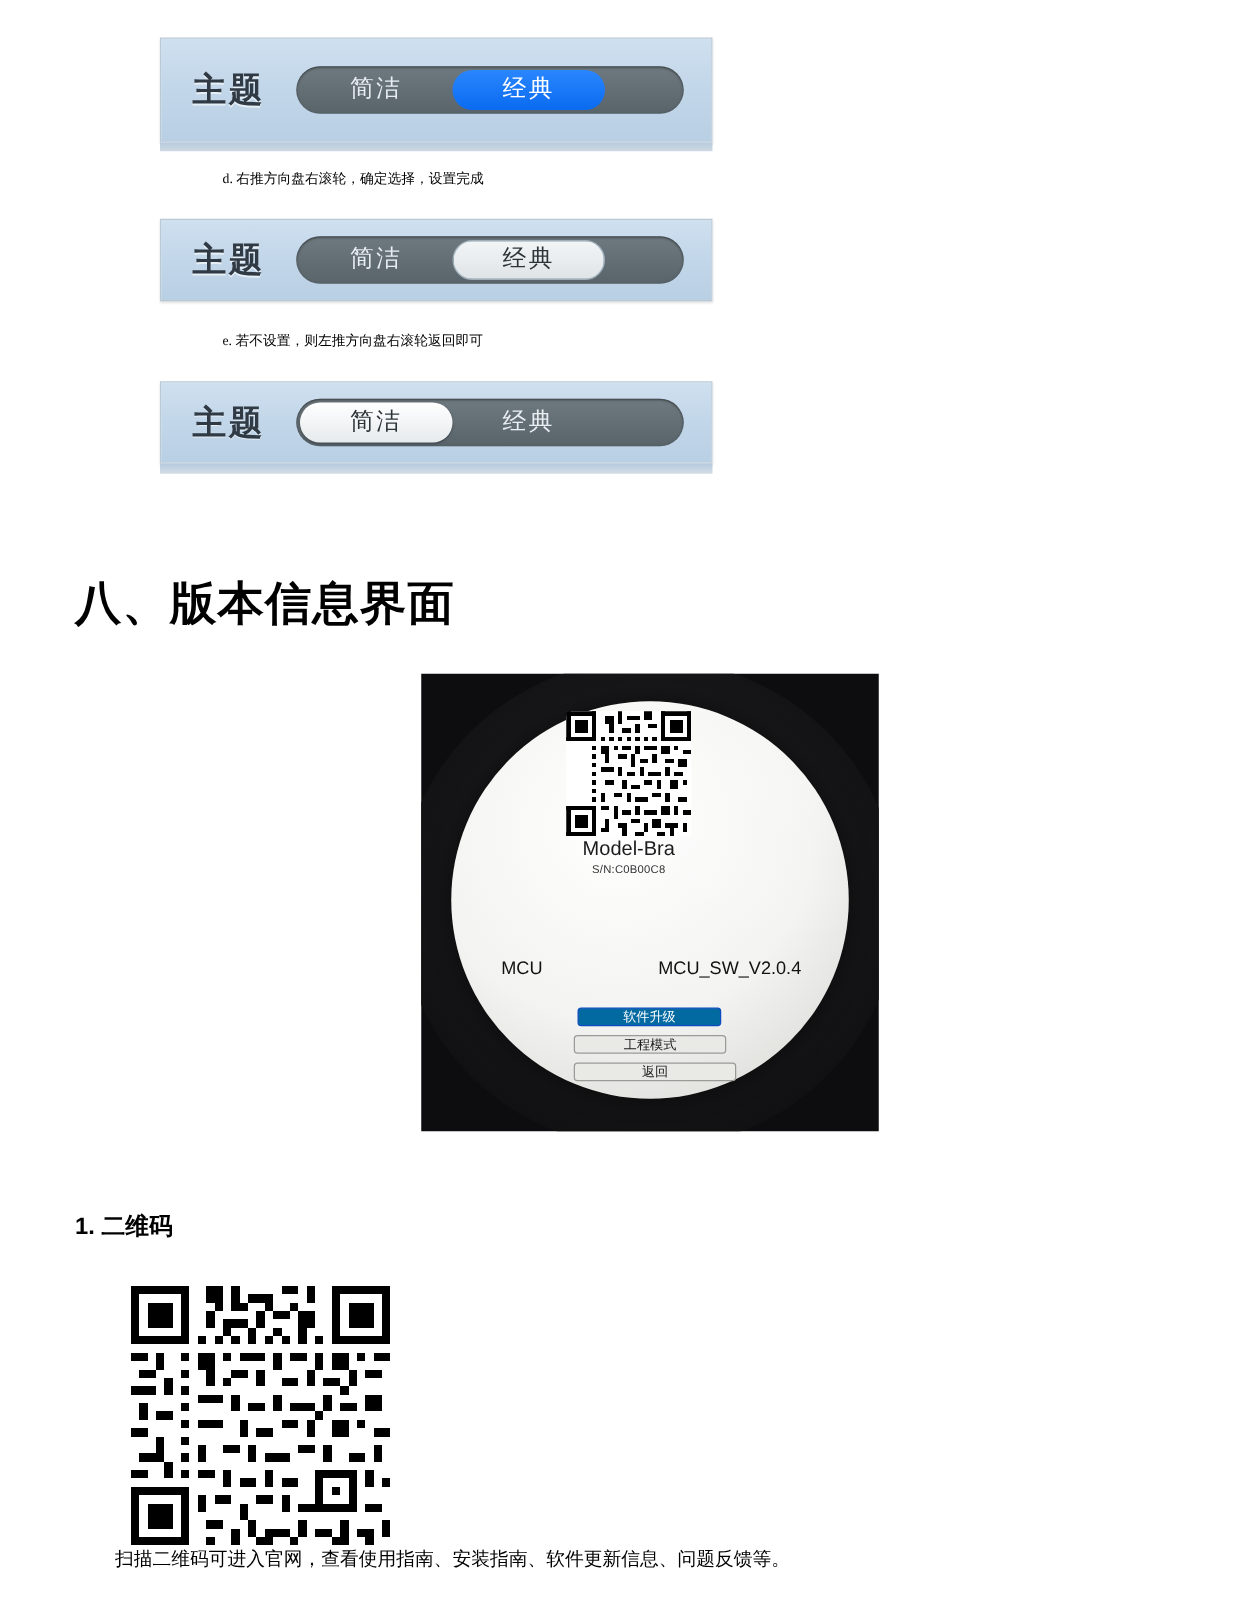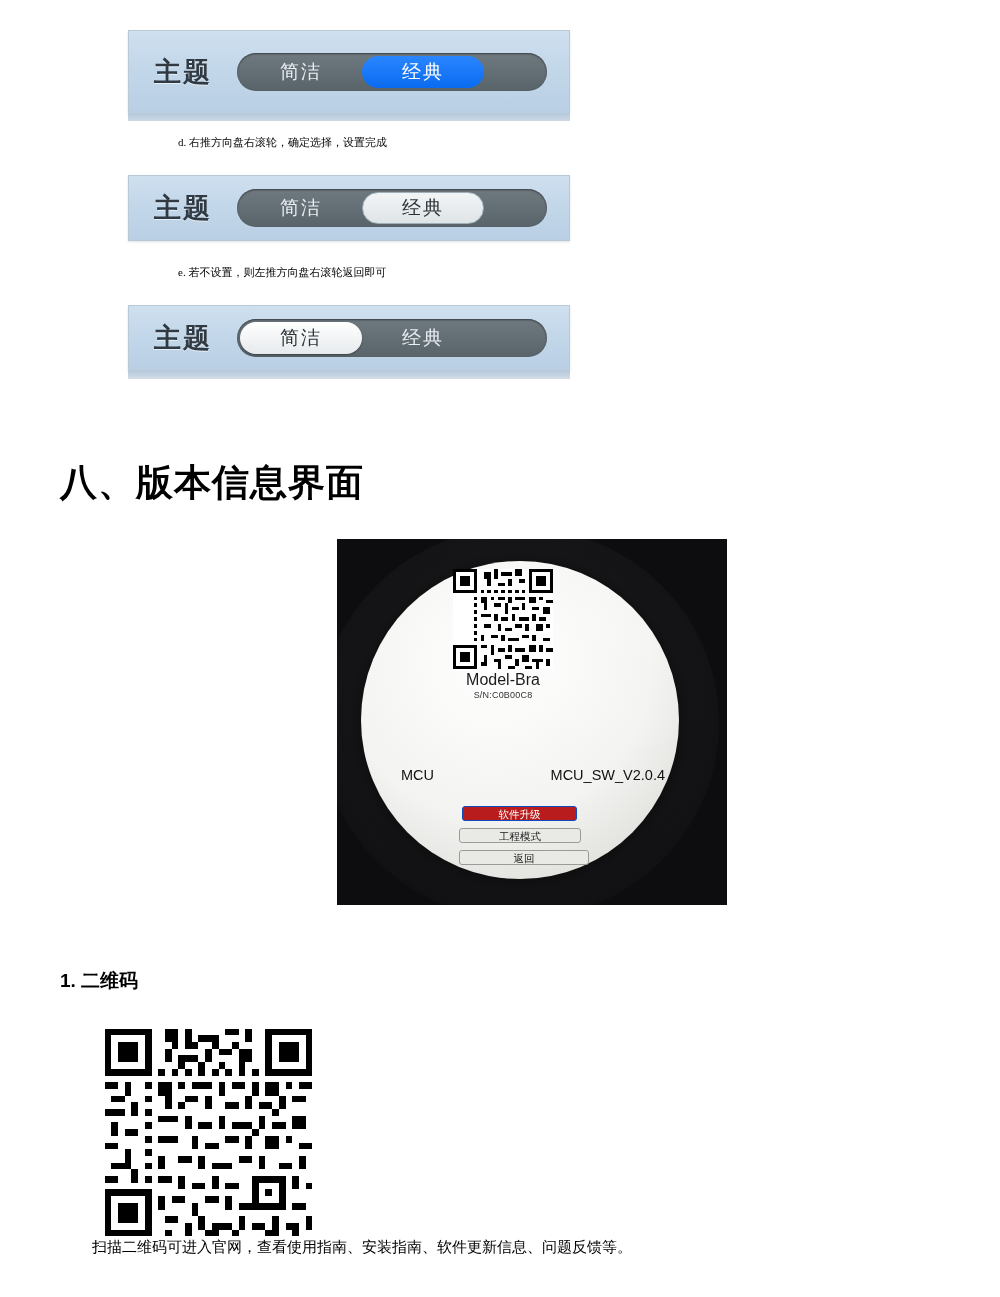--- a/index.html
+++ b/index.html
@@ -104,21 +104,20 @@
     font-size: 19px;
     font-weight: bold;
     color: #000;
   }
 
   
   .photo {
     position: absolute;
     background: #0d0d0f;
     overflow: hidden;
-    padding-left: 24px;
   }
   .watch-face {
     position: absolute;
     border-radius: 50%;
     background: radial-gradient(circle at 42% 32%, #ffffff 0%, #f3f3f1 55%, #e3e3e0 78%, #d5d5d2 100%);
     box-shadow: 0 0 18px rgba(0,0,0,0.55);
   }
   .bezel-gloss {
     position: absolute;
     border-radius: 50%;
@@ -158,21 +157,21 @@
     position: absolute;
     font-family: "Liberation Sans", sans-serif;
     font-size: 10.5px;
     text-align: center;
     border-radius: 3px;
     box-sizing: border-box;
     line-height: 15px;
     height: 15px;
   }
   .wbtn.primary {
-    background: #b91c1c;
+    background: #0369a1;
     color: #ffffff;
     border: 1px solid #0e4bc0;
   }
   .wbtn.plain {
     background: #e9e9e6;
     color: #1a1a1a;
     border: 1px solid #9a9a97;
   }
 
   .caption {

